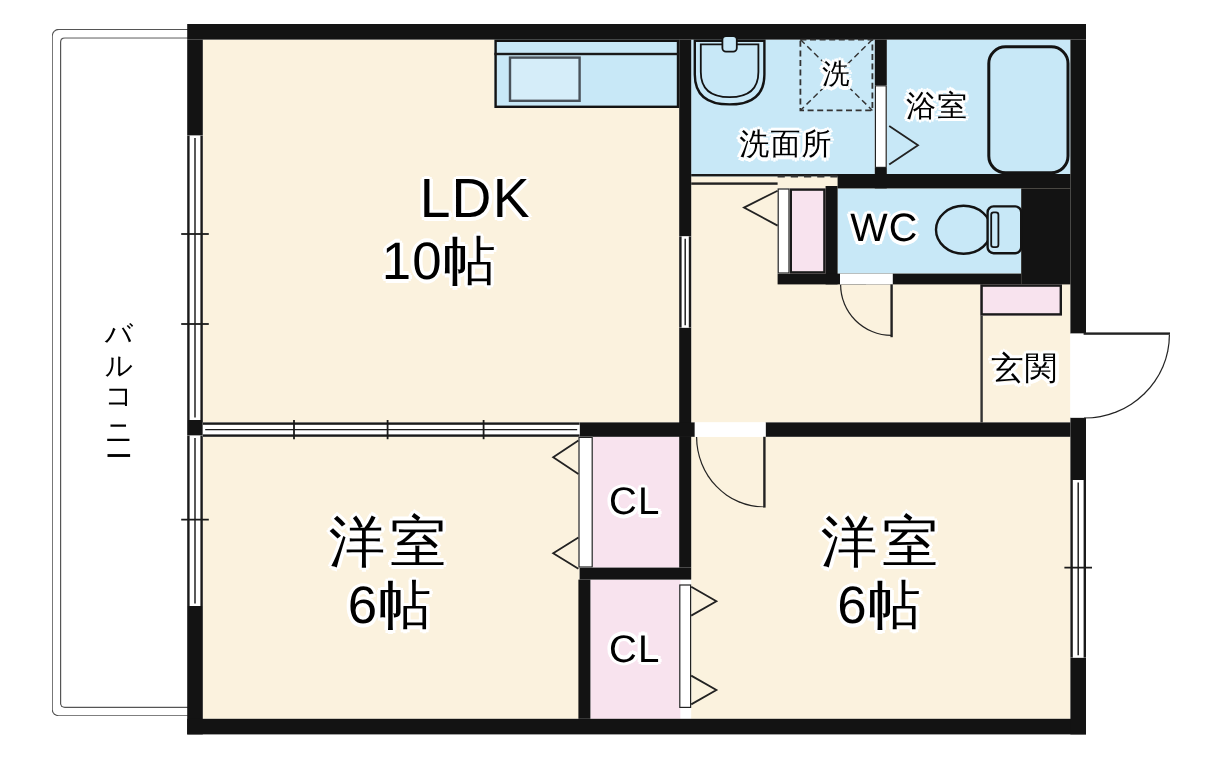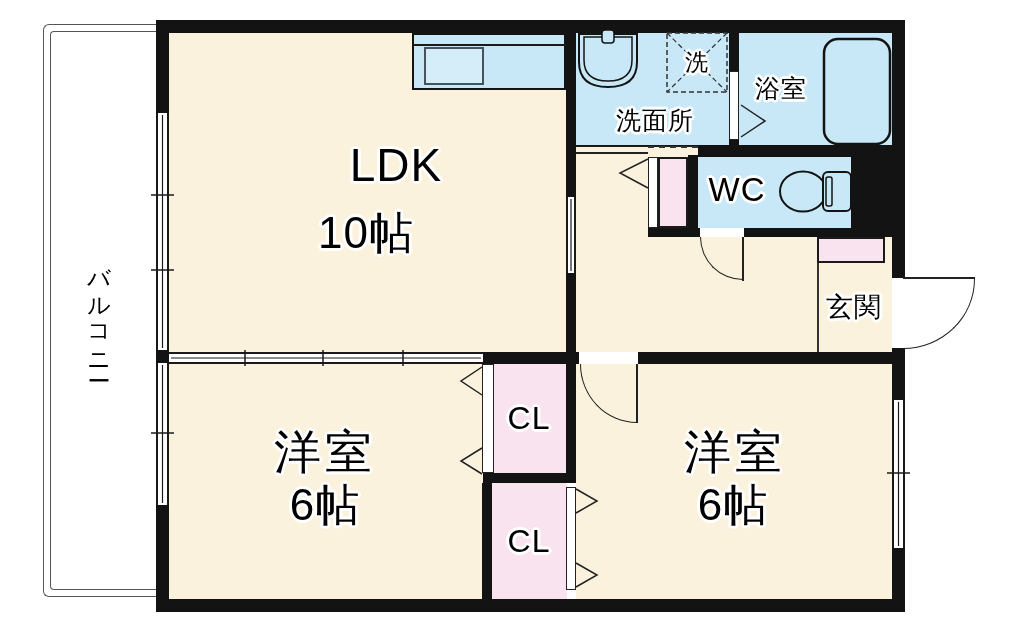--- a/index.html
+++ b/index.html
@@ -126,21 +126,21 @@
     <path d="M579,34 L637,34 L637,62 Q637,87 608,87 Q579,87 579,62 Z" fill="#C8E8F7" stroke="#131313" stroke-width="2"></path>
     <path d="M584,37 L632,37 L632,60 Q632,81 608,81 Q584,81 584,60 Z" fill="none" stroke="#131313" stroke-width="1.5"></path>
     <rect x="602" y="30" width="12" height="13" rx="3" fill="#C8E8F7" stroke="#131313" stroke-width="1.5"></rect>
 
     <rect x="667" y="33" width="60" height="59" fill="none" stroke="#333" stroke-width="1.5" stroke-dasharray="5 3"></rect>
     <line x1="667" y1="33" x2="727" y2="92" stroke="#333" stroke-width="1.2" stroke-dasharray="5 3"></line>
     <line x1="727" y1="33" x2="667" y2="92" stroke="#333" stroke-width="1.2" stroke-dasharray="5 3"></line>
   </svg>
 
   <div class="lbl" style="left:368px;top:165px;font-size:46px;margin-left:28px;">LDK</div>
-  <div class="lbl" style="left:366px;top:233px;font-size:44px;">10帖</div>
+  <div class="lbl" style="left:366px;top:218px;font-size:44px;">10帖</div>
   <div class="lbl" style="left:325px;top:452px;font-size:47px;letter-spacing:4px;">洋室</div>
   <div class="lbl" style="left:325px;top:505px;font-size:44px;">6帖</div>
   <div class="lbl" style="left:735px;top:452px;font-size:47px;letter-spacing:4px;">洋室</div>
   <div class="lbl" style="left:733px;top:505px;font-size:44px;">6帖</div>
   <div class="lbl" style="left:655px;top:120px;font-size:25px;">洗面所</div>
   <div class="lbl" style="left:781px;top:88px;font-size:25px;">浴室</div>
   <div class="lbl" style="left:737px;top:190px;font-size:33px;">WC</div>
   <div class="lbl" style="left:854px;top:307px;font-size:27px;">玄関</div>
   <div class="lbl" style="left:529px;top:418px;font-size:32px;">CL</div>
   <div class="lbl" style="left:529px;top:541px;font-size:32px;">CL</div>

